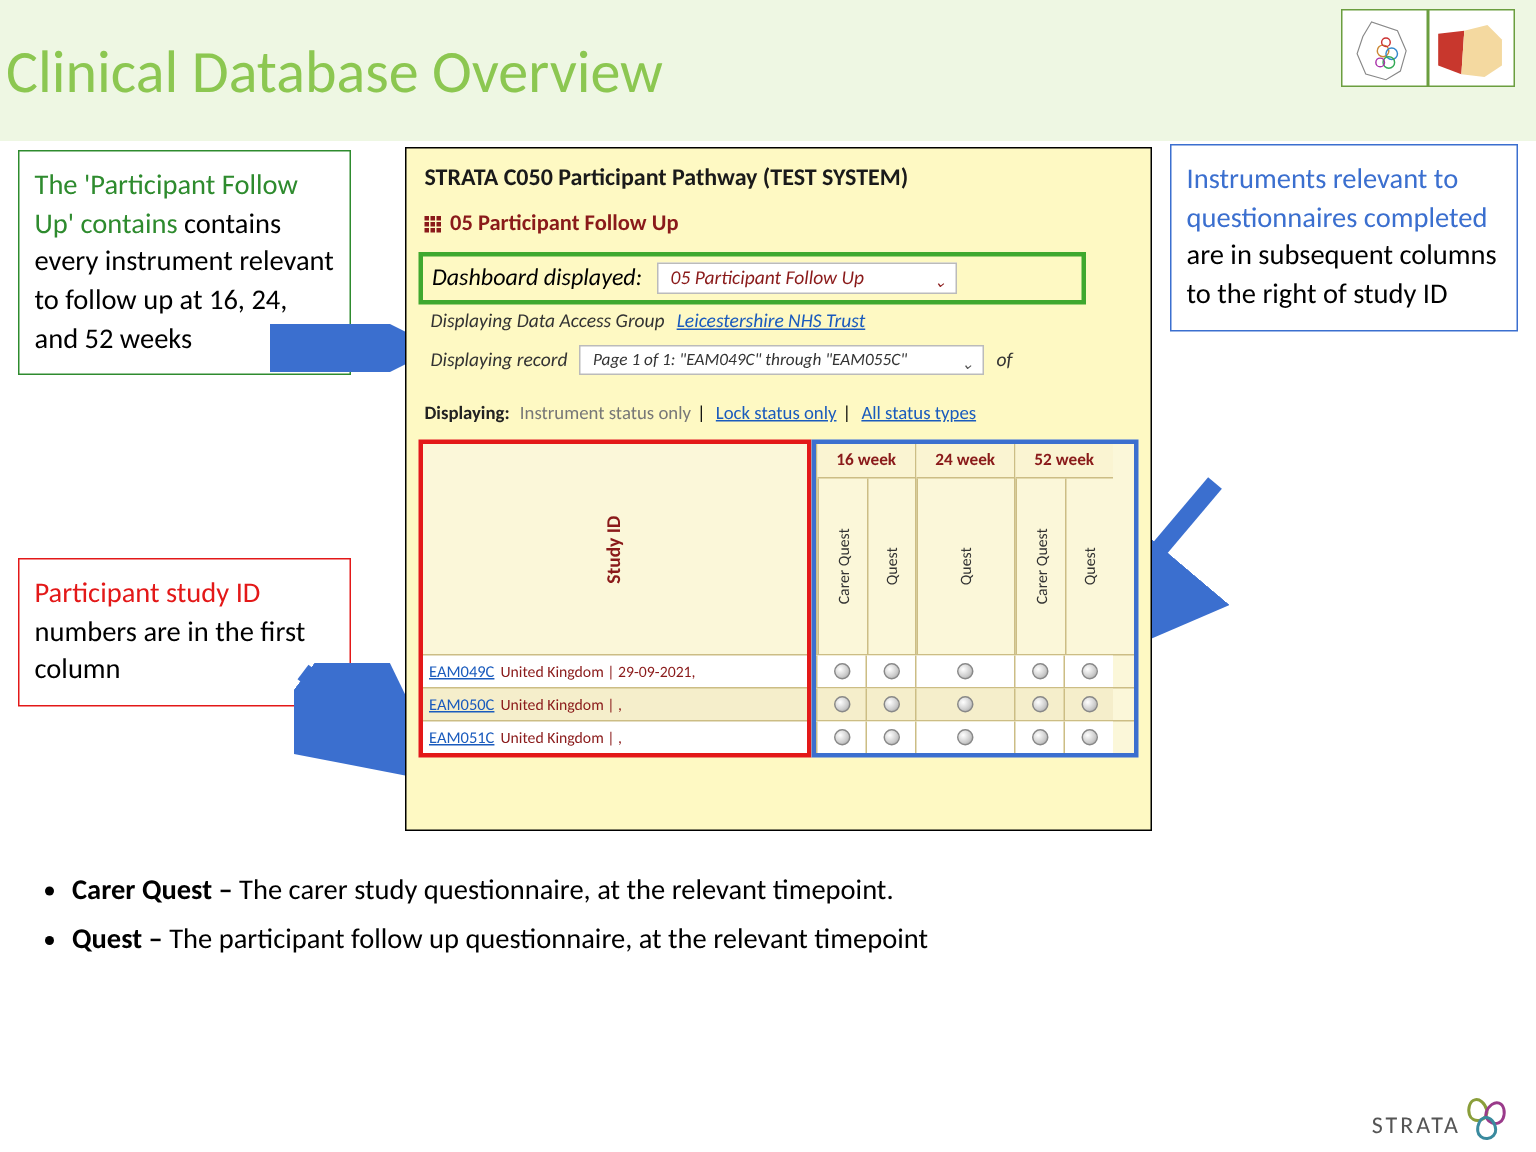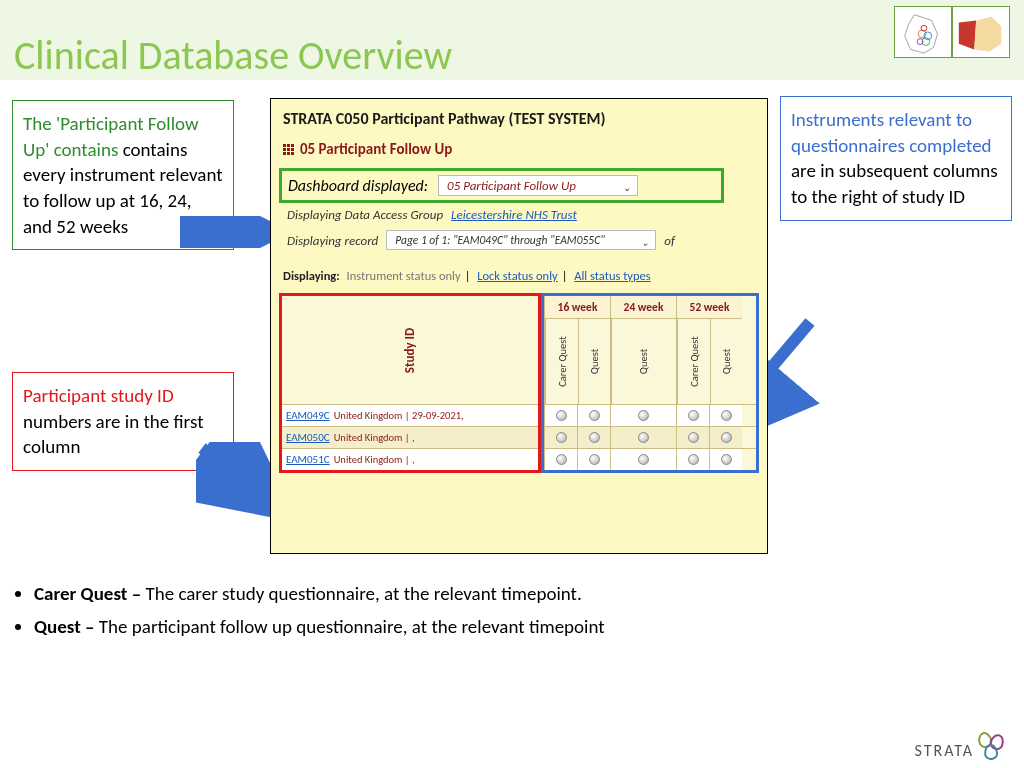--- a/index.html
+++ b/index.html
@@ -1,18 +1,18 @@
 <!DOCTYPE html>
 <html><head>
 <meta charset="utf-8">
 <style>
   * { box-sizing: border-box; margin: 0; padding: 0; }
   body { width: 1024px; height: 768px; font-family: Calibri, Arial, sans-serif; background: #fff; position: relative; overflow: hidden; }
 
-  .title-bar { background: #eef7e3; height: 80px; width: 100%; display: flex; align-items: flex-end; padding-left: 14px; }
+  .title-bar { background: #eef7e3; height: 94px; width: 100%; display: flex; align-items: center; padding-left: 4px; }
   .title-text { font-size: 40px; color: #8cc751; font-weight: 400; }
 
   .map-icons { position: absolute; top: 6px; right: 14px; display: flex; gap: 0; }
   .map-icon { width: 58px; height: 52px; border: 1px solid #6b9e3f; background: #fff; }
   .map-left { position: relative; }
   .map-left svg { width: 100%; height: 100%; }
   .map-right { display: flex; align-items: center; justify-content: center; }
 
   .left-annotation { position: absolute; left: 12px; width: 222px; padding: 10px 10px; font-size: 19px; line-height: 1.35; }
   .ann-green { top: 100px; border: 1.5px solid #2e8b2e; }
@@ -39,21 +39,21 @@
 
   .displaying-bar { padding: 8px 12px 6px; font-size: 12.5px; }
   .displaying-bar b { color: #222; }
   .displaying-bar .opt { color: #777; padding: 0 4px; }
   .displaying-bar .optlink { color: #1a5bbd; text-decoration: underline; padding: 0 4px; }
 
   .table-wrap { display: flex; margin: 4px 8px 0; }
   .red-box { border: 3px solid #e31818; background: #fbf7d9; width: 262px; }
   .blue-box { border: 3px solid #3b6fcf; background: #fbf7d9; flex: 1; }
 
-  .header-row { height: 108px; display: flex; }
+  .header-row { height: 140px; display: flex; }
   .red-box .hdr { width: 100%; display: flex; align-items: center; justify-content: center; color: #8a1a1a; font-weight: bold; font-size: 13px; }
   .hdr-vert { transform: rotate(-90deg); white-space: nowrap; }
   .blue-box .week-group { border-left: 1px solid #ccbd85; display: flex; flex-direction: column; }
   .week-label { text-align: center; color: #8a1a1a; font-weight: bold; font-size: 11.5px; border-bottom: 1px solid #ccbd85; padding: 4px 0; background: #faf4d2; }
   .inst-row { flex: 1; display: flex; }
   .inst-cell { width: 33px; border-left: 1px solid #ccbd85; display: flex; align-items: center; justify-content: center; color: #333; font-size: 10.5px; }
   .inst-cell span { transform: rotate(-90deg); white-space: nowrap; }
 
   .data-row { height: 22px; display: flex; border-top: 1px solid #ccbd85; font-size: 11px; }
   .red-box .data-row { padding-left: 4px; align-items: center; gap: 4px; background: #fff; }
@@ -62,21 +62,21 @@
   .row-sub { color: #8a1a1a; font-size: 10.5px; }
   .blue-box .data-row { }
   .dot-cell { width: 33px; border-left: 1px solid #ccbd85; display: flex; align-items: center; justify-content: center; background: #fff; }
   .blue-box .data-row:nth-child(odd) .dot-cell { background: #f5eecb; }
   .dot { width: 11px; height: 11px; border-radius: 50%; background: radial-gradient(circle at 35% 35%, #fff, #ccc 60%, #999); border: 1px solid #888; }
 
   .arrow { position: absolute; }
   .arrow svg { display: block; }
 
   .bullets { position: absolute; top: 580px; left: 22px; right: 22px; font-size: 19px; line-height: 1.5; color: #000; }
-  .bullets li { margin-left: 12px; margin-bottom: 4px; }
+  .bullets li { margin-left: 26px; margin-bottom: 4px; }
   .bullets b { font-weight: bold; }
 
   .logo { position: absolute; bottom: 8px; right: 14px; font-size: 16px; color: #555; letter-spacing: 2px; display: flex; align-items: flex-end; gap: 4px; }
   .loops { position: relative; width: 32px; height: 28px; }
   .loop { position: absolute; border: 2px solid; border-radius: 50% 50% 50% 50% / 60% 60% 40% 40%; transform: rotate(-15deg); }
 </style>
 </head>
 <body>
 
 <div class="title-bar">

